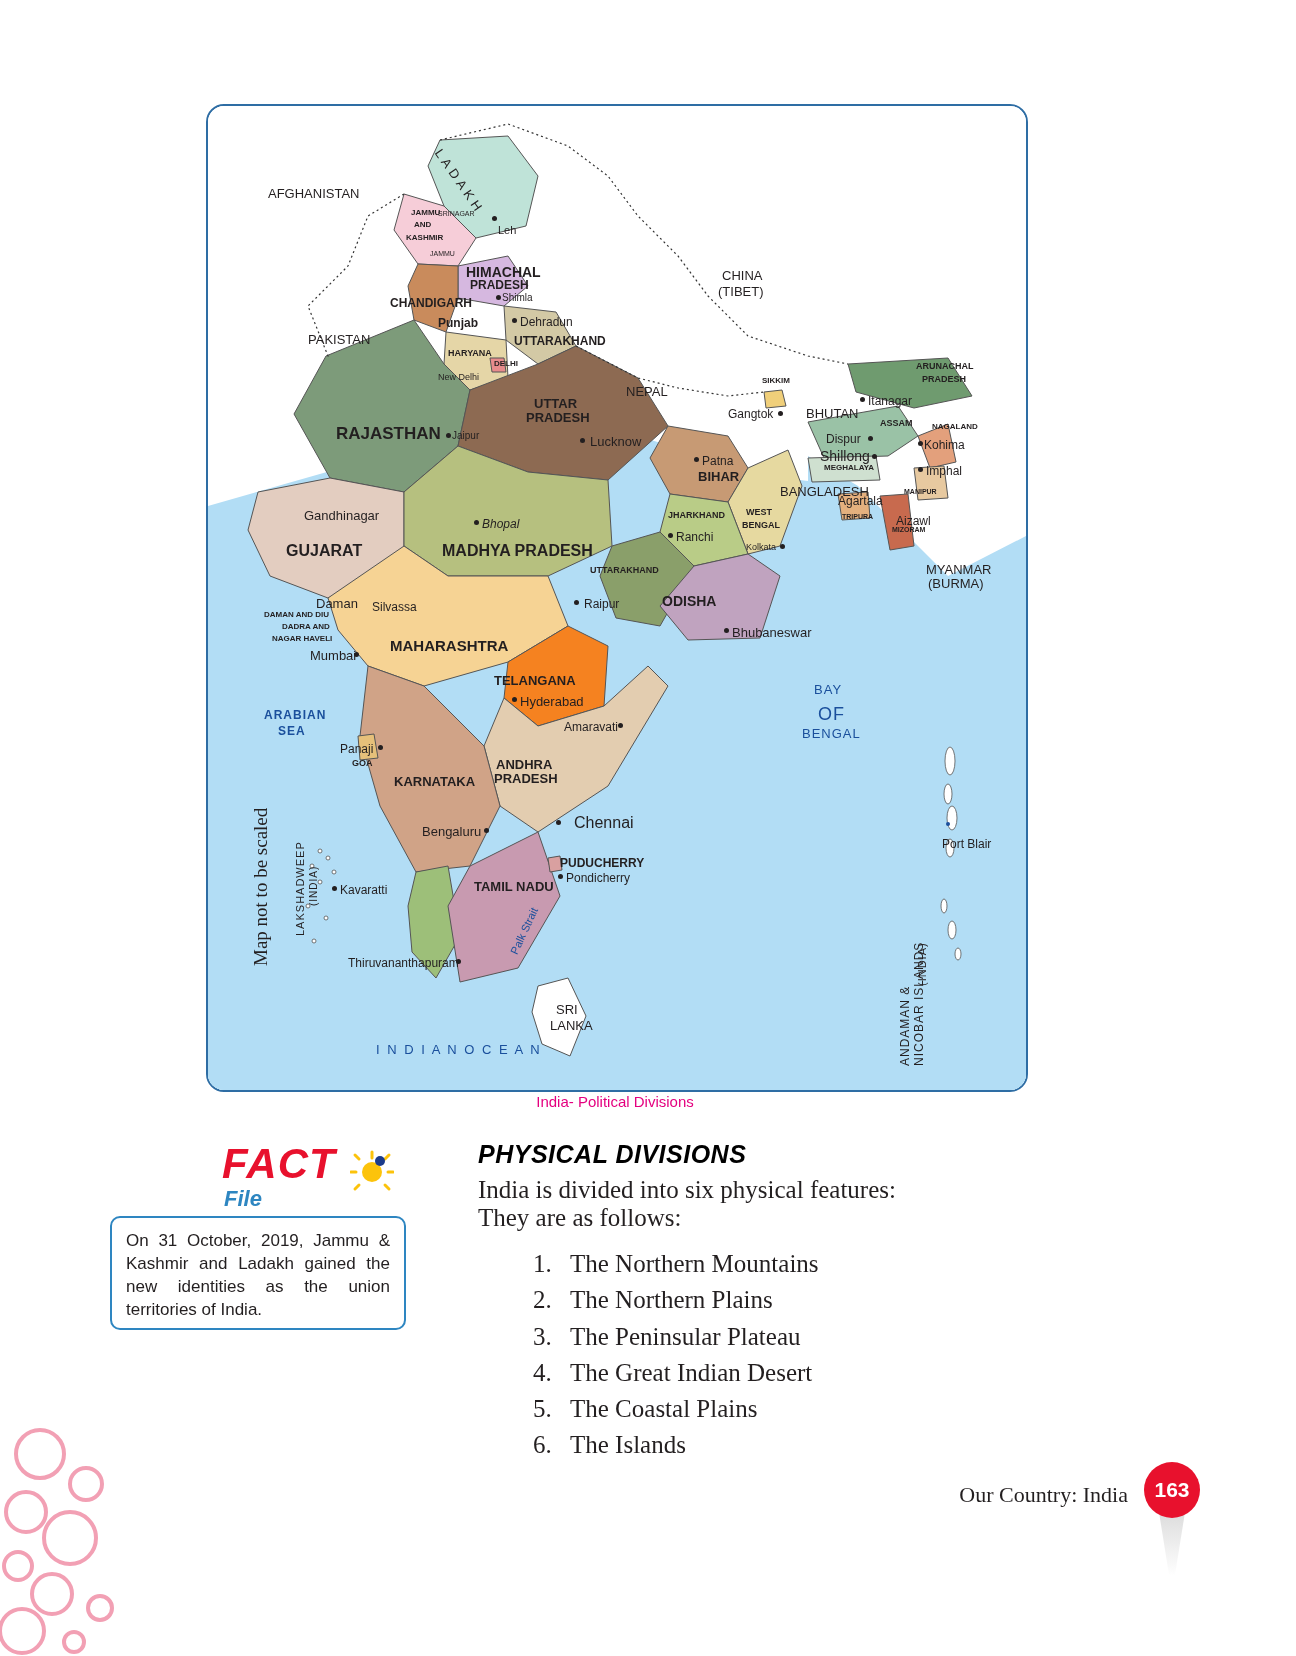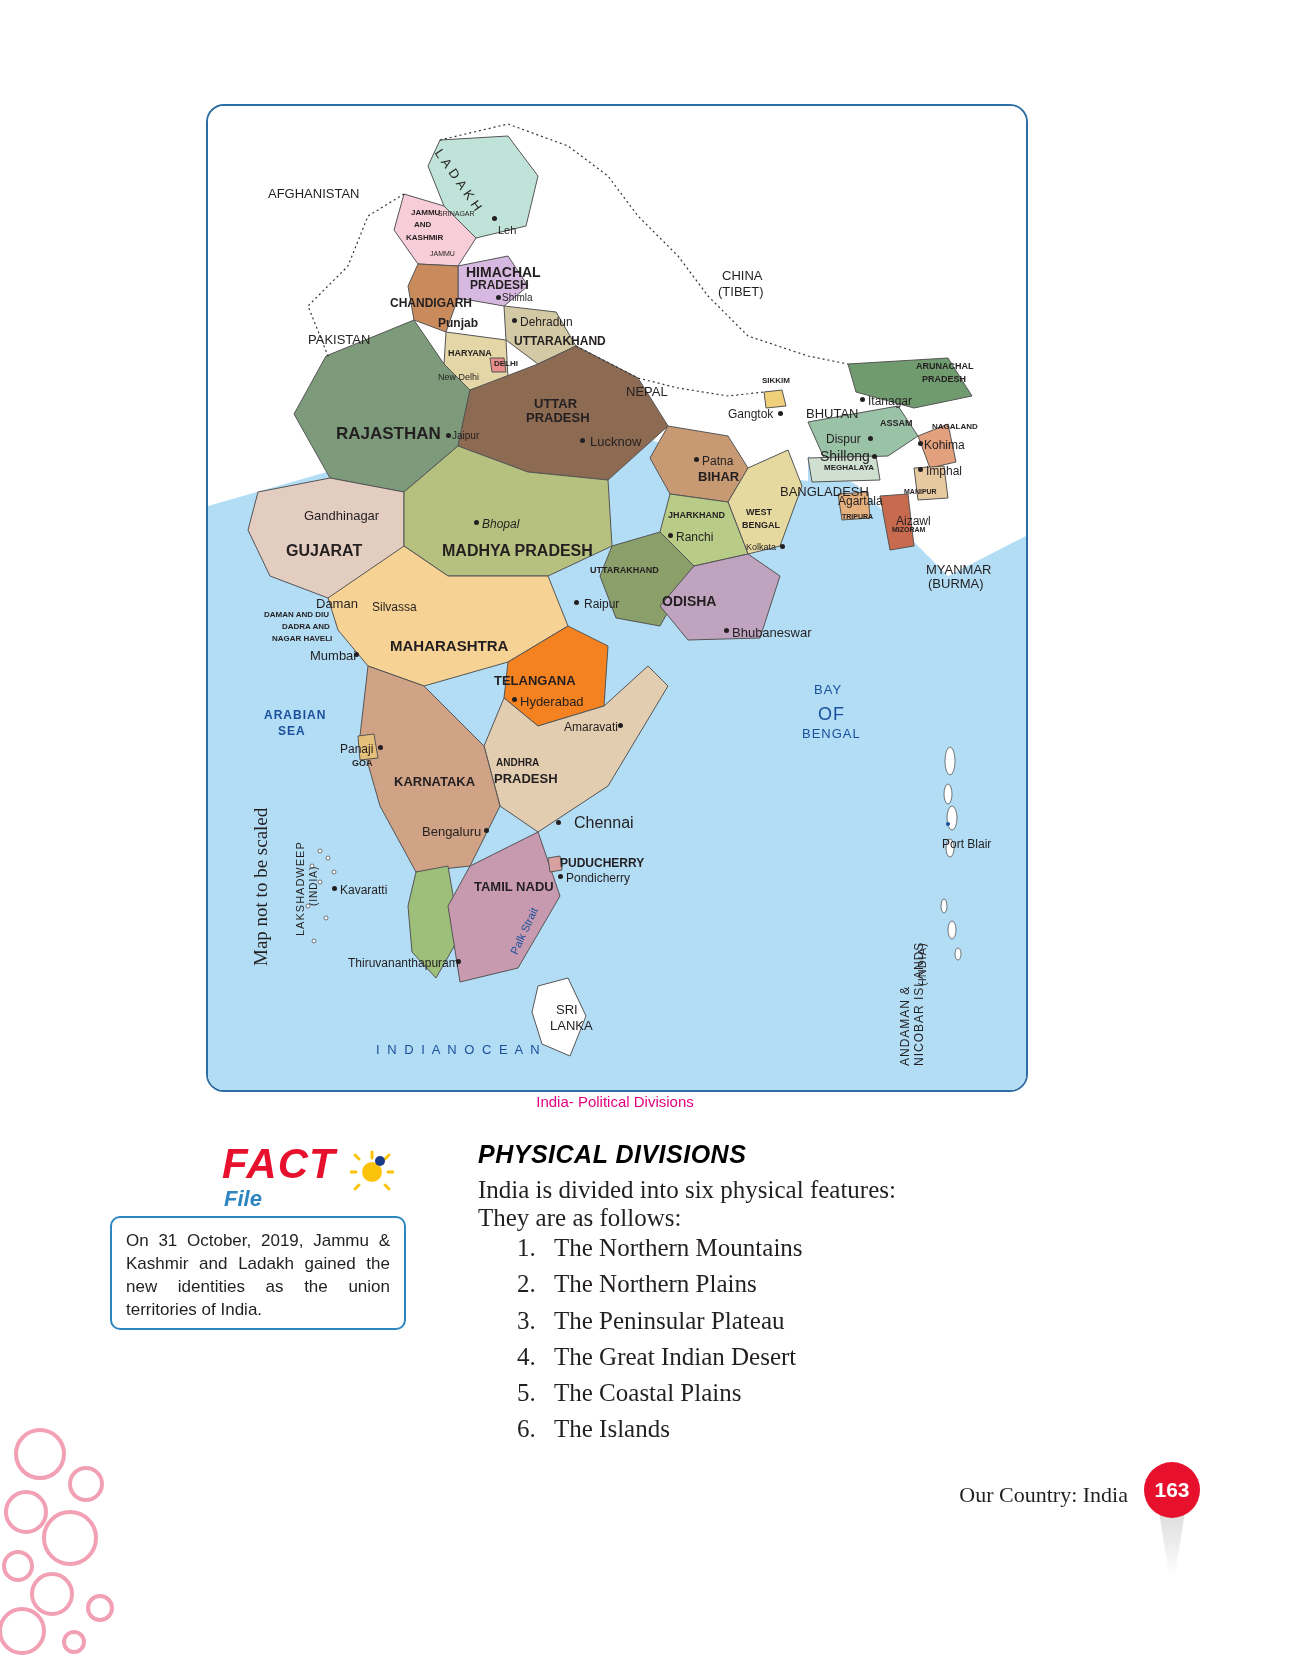--- a/index.html
+++ b/index.html
@@ -58,21 +58,21 @@
   
   .phys-head{
     position:absolute;left:478px;top:1140px;
     font-family:"Liberation Sans",sans-serif;font-weight:bold;font-style:italic;
     font-size:25px;color:#000000;letter-spacing:.5px;
   }
   .phys-line{
     position:absolute;left:478px;font-size:25px;color:#231f20;
   }
   .phys-list{
-    position:absolute;left:512px;top:1230px;margin:0;padding:0 0 0 30px;
+    position:absolute;left:512px;top:1230px;margin:16px;padding:0 0 0 30px;
     font-size:25px;color:#231f20;line-height:1.45;
   }
   .phys-list li{padding-left:12px;}
 
   
   .footer-text{
     position:absolute;right:168px;bottom:148px;font-size:22px;color:#231f20;
   }
   .pagebadge{
     position:absolute;right:96px;bottom:138px;width:56px;height:56px;border-radius:50%;
@@ -270,21 +270,21 @@
     <div class="lbl state" style="left:382px;top:459px;font-size:9px;"><span>UTTARAKHAND</span></div>
     <div class="lbl state" style="left:78px;top:436px;font-size:16px;"><span>GUJARAT</span></div>
     <div class="lbl state" style="left:454px;top:487px;font-size:14px;"><span>ODISHA</span></div>
     <div class="lbl state" style="left:56px;top:504px;font-size:8px;"><span>DAMAN AND DIU</span></div>
     <div class="lbl state" style="left:74px;top:516px;font-size:8px;"><span>DADRA AND</span></div>
     <div class="lbl state" style="left:64px;top:528px;font-size:8px;"><span>NAGAR HAVELI</span></div>
     <div class="lbl state" style="left:182px;top:531px;font-size:15px;"><span>MAHARASHTRA</span></div>
     <div class="lbl state" style="left:286px;top:567px;font-size:13px;"><span>TELANGANA</span></div>
     <div class="lbl state" style="left:144px;top:652px;font-size:9px;"><span>GOA</span></div>
     <div class="lbl state" style="left:186px;top:668px;font-size:13px;"><span>KARNATAKA</span></div>
-    <div class="lbl state" style="left:288px;top:651px;font-size:10px;"><span>ANDHRA</span></div>
+    <div class="lbl state" style="left:288px;top:651px;font-size:13px;"><span>ANDHRA</span></div>
     <div class="lbl state" style="left:286px;top:665px;font-size:13px;"><span>PRADESH</span></div>
     <div class="lbl state" style="left:352px;top:750px;font-size:12px;"><span>PUDUCHERRY</span></div>
     <div class="lbl state" style="left:266px;top:773px;font-size:13px;"><span>TAMIL NADU</span></div>
 
     <div class="lbl" style="left:290px;top:118px;font-size:11px;"><span>Leh</span></div>
     <div class="dotfill" style="left:284px;top:110px;"></div>
     <div class="lbl" style="left:230px;top:104px;font-size:7px;"><span>SRINAGAR</span></div>
     <div class="lbl" style="left:222px;top:144px;font-size:7px;"><span>JAMMU</span></div>
     <div class="lbl" style="left:294px;top:186px;font-size:10px;"><span>Shimla</span></div>
     <div class="dotfill" style="left:288px;top:189px;"></div>

